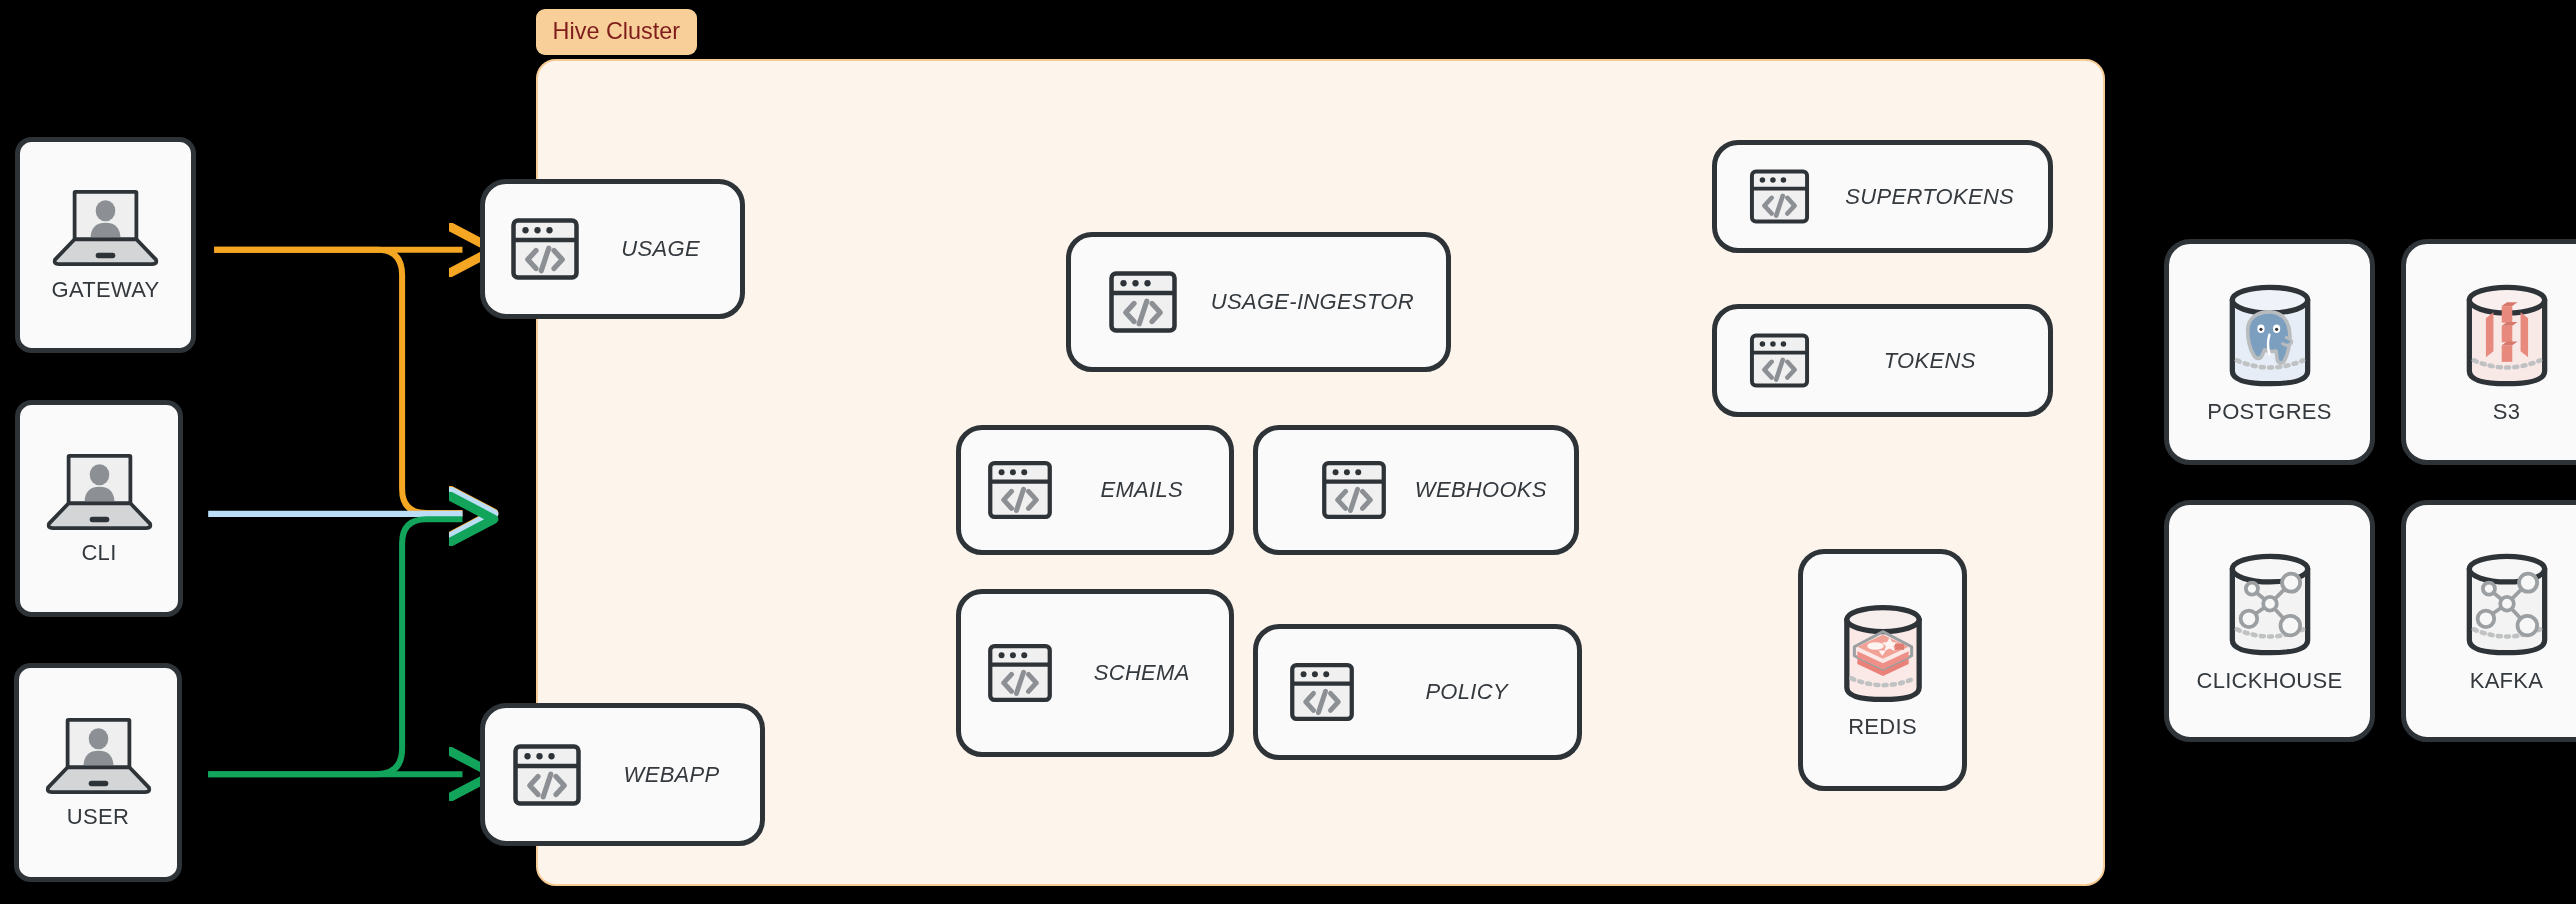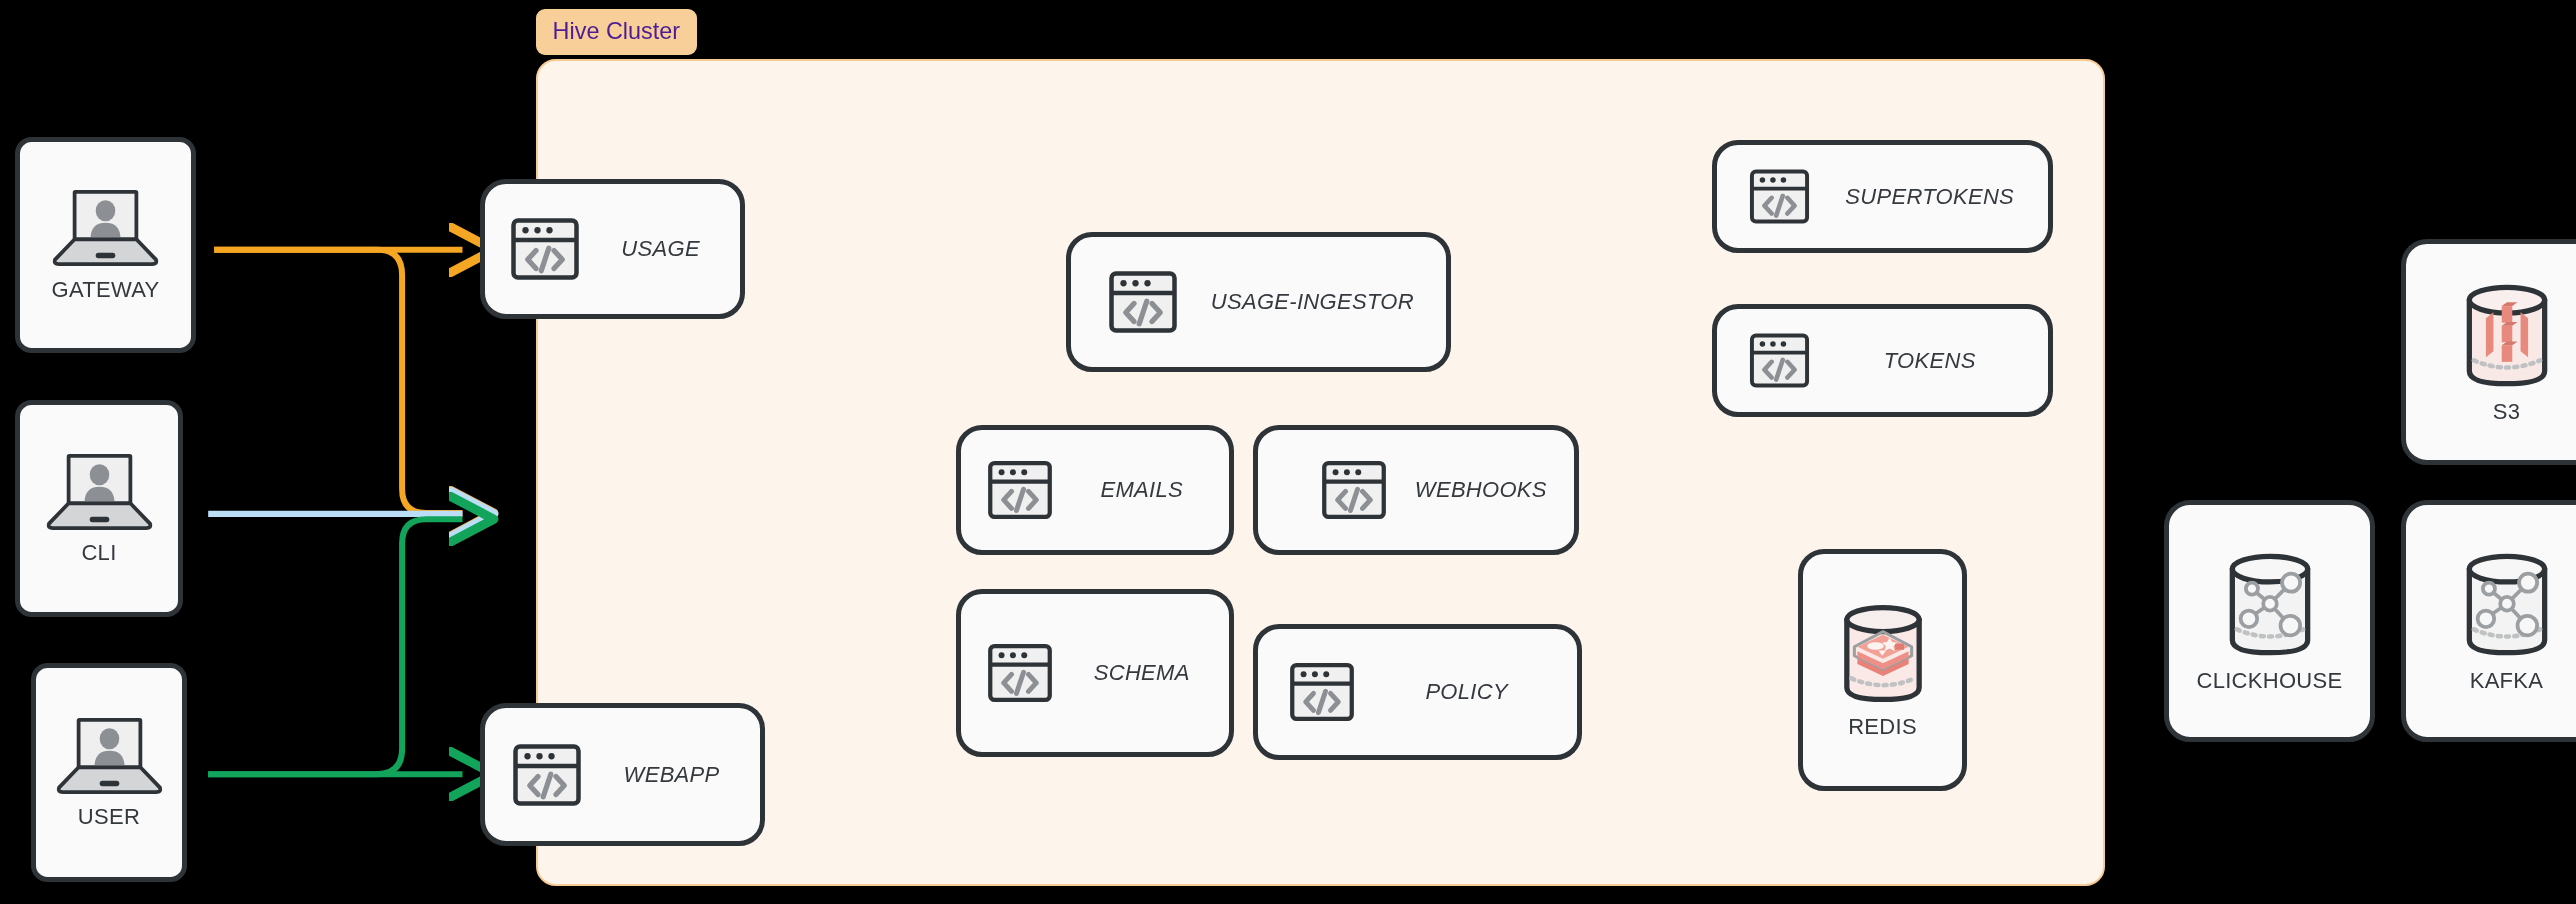--- a/index.html
+++ b/index.html
@@ -10,21 +10,21 @@
   #stage{position:absolute;left:0;top:0;width:2576px;height:904px;}
 
   
   #cluster-panel{
     position:absolute;left:536px;top:59px;width:1569px;height:827px;
     background:#FDF4EC;border:2.3px solid #F6CB94;border-radius:19.6px;
     box-sizing:border-box;
   }
   #cluster-badge{
     position:absolute;left:536px;top:9px;
-    background:#F8CF99;color:#4c1d95;
+    background:#F8CF99;color:#7f1d1d;
     font-size:23.4px;line-height:1;
     padding:10.6px 16.6px 12px 16.6px;border-radius:9px;
     white-space:nowrap;z-index:40;
   }
 
   
   .card{
     position:absolute;box-sizing:border-box;
     background:#FAFAFA;border:5.3px solid #2E3338;border-radius:26px;
     z-index:20;
@@ -105,21 +105,21 @@
         <ellipse cx="75" cy="31" rx="13" ry="14" fill="#8C9094"></ellipse>
         <path d="M55 69 q0-22 20-22 q20 0 20 22 Z" fill="#8C9094"></path>
         <path d="M34 69 L8 96 q-2 6 5 6 L137 102 q7 0 5-6 L116 69 Z" fill="#D3D5D6" stroke="#2E3338" stroke-width="5" stroke-linejoin="round"></path>
         <rect x="62" y="87" width="26" height="7" rx="3.5" fill="#2E3338"></rect>
         <line x1="34" y1="69" x2="116" y2="69" stroke="#2E3338" stroke-width="3" stroke-dasharray="5 5"></line>
       </svg>
     </span>
     <span class="lbl">CLI</span>
   </div>
 
-  <div class="card client vert" style="left:31px;top:663px;width:156px;height:219px;">
+  <div class="card client vert" style="left:14px;top:663px;width:168px;height:219px;">
     <span>
       <svg width="113" height="82" viewBox="0 0 150 108">
         <rect x="34" y="6" width="82" height="63" rx="1" fill="#EFEFEF" stroke="#2E3338" stroke-width="5"></rect>
         <ellipse cx="75" cy="31" rx="13" ry="14" fill="#8C9094"></ellipse>
         <path d="M55 69 q0-22 20-22 q20 0 20 22 Z" fill="#8C9094"></path>
         <path d="M34 69 L8 96 q-2 6 5 6 L137 102 q7 0 5-6 L116 69 Z" fill="#D3D5D6" stroke="#2E3338" stroke-width="5" stroke-linejoin="round"></path>
         <rect x="62" y="87" width="26" height="7" rx="3.5" fill="#2E3338"></rect>
         <line x1="34" y1="69" x2="116" y2="69" stroke="#2E3338" stroke-width="3" stroke-dasharray="5 5"></line>
       </svg>
     </span>
@@ -269,20 +269,39 @@
           <ellipse cx="56" cy="61" rx="11" ry="5" fill="#FDF3F1"></ellipse>
           <path d="M76 53 l4 7 l8 1 l-6 5 l2 8 l-8-4 l-8 4 l2-8 l-6-5 l8-1 Z" fill="#FDF3F1" transform="translate(0,-2) scale(0.85) translate(12,8)"></path>
           <path d="M82 58 l12 0 l0 8 l-12 0 Z" fill="#E07C72"></path>
           <path d="M60 67 l10 0 l-5 7 Z" fill="#FDF3F1"></path>
         </g>
       </svg>
     </span>
     <span class="lbl">REDIS</span>
   </div>
 
+  <div class="card vert" style="left:2164px;top:239px;width:211px;height:226px;">
+    <span>
+      <svg width="106" height="113" viewBox="0 0 140 150">
+        <path d="M20 28 L20 122 q0 17 50 17 q50 0 50-17 L120 28 Z" fill="#E7EDF6" stroke="#2E3338" stroke-width="7" stroke-linejoin="round"></path>
+        <ellipse cx="70" cy="28" rx="50" ry="17" fill="#EFF3F9" stroke="#2E3338" stroke-width="7"></ellipse>
+        <path d="M26 108 q44 19 88 0" fill="none" stroke="#BFC1C2" stroke-width="6" stroke-dasharray="4 7" stroke-linecap="round"></path>
+        <g transform="translate(34,42) scale(0.80)">
+          <path d="M44 2 C22 2 8 14 8 32 c0 16 4 32 10 42 c4 7 11 7 14 0 l4-9 l6 2 c5 1 9 1 13 0 l2 14 c1 7 9 8 12 2 c6-12 9-26 9-40 C78 16 64 2 44 2 Z" fill="#7C9FC0" stroke="#B9BCBE" stroke-width="6" stroke-linejoin="round"></path>
+          <ellipse cx="30" cy="30" rx="6" ry="7" fill="#FFFFFF"></ellipse>
+          <ellipse cx="56" cy="30" rx="6" ry="7" fill="#FFFFFF"></ellipse>
+          <circle cx="30" cy="31" r="2.6" fill="#2E3338"></circle>
+          <circle cx="56" cy="31" r="2.6" fill="#2E3338"></circle>
+          <path d="M44 40 c-3 10-3 22 0 32" fill="none" stroke="#FFFFFF" stroke-width="4" stroke-linecap="round"></path>
+          <path d="M70 44 c10 2 14 8 8 12 c-5 3-11 1-13-3" fill="#7C9FC0" stroke="#B9BCBE" stroke-width="5" stroke-linejoin="round"></path>
+        </g>
+      </svg>
+    </span>
+    <span class="lbl">POSTGRES</span>
+  </div>
 
   <div class="card vert" style="left:2401px;top:239px;width:211px;height:226px;">
     <span>
       <svg width="106" height="113" viewBox="0 0 140 150">
         <path d="M20 28 L20 122 q0 17 50 17 q50 0 50-17 L120 28 Z" fill="#F8E9E7" stroke="#2E3338" stroke-width="7" stroke-linejoin="round"></path>
         <ellipse cx="70" cy="28" rx="50" ry="17" fill="#F8EFEE" stroke="#2E3338" stroke-width="7"></ellipse>
         <path d="M26 108 q44 19 88 0" fill="none" stroke="#BFC1C2" stroke-width="6" stroke-dasharray="4 7" stroke-linecap="round"></path>
         <g fill="#E8897E">
           <path d="M52 44 L52 96 L42 104 L42 52 Z"></path>
           <path d="M88 44 L88 96 L98 104 L98 52 Z"></path>

